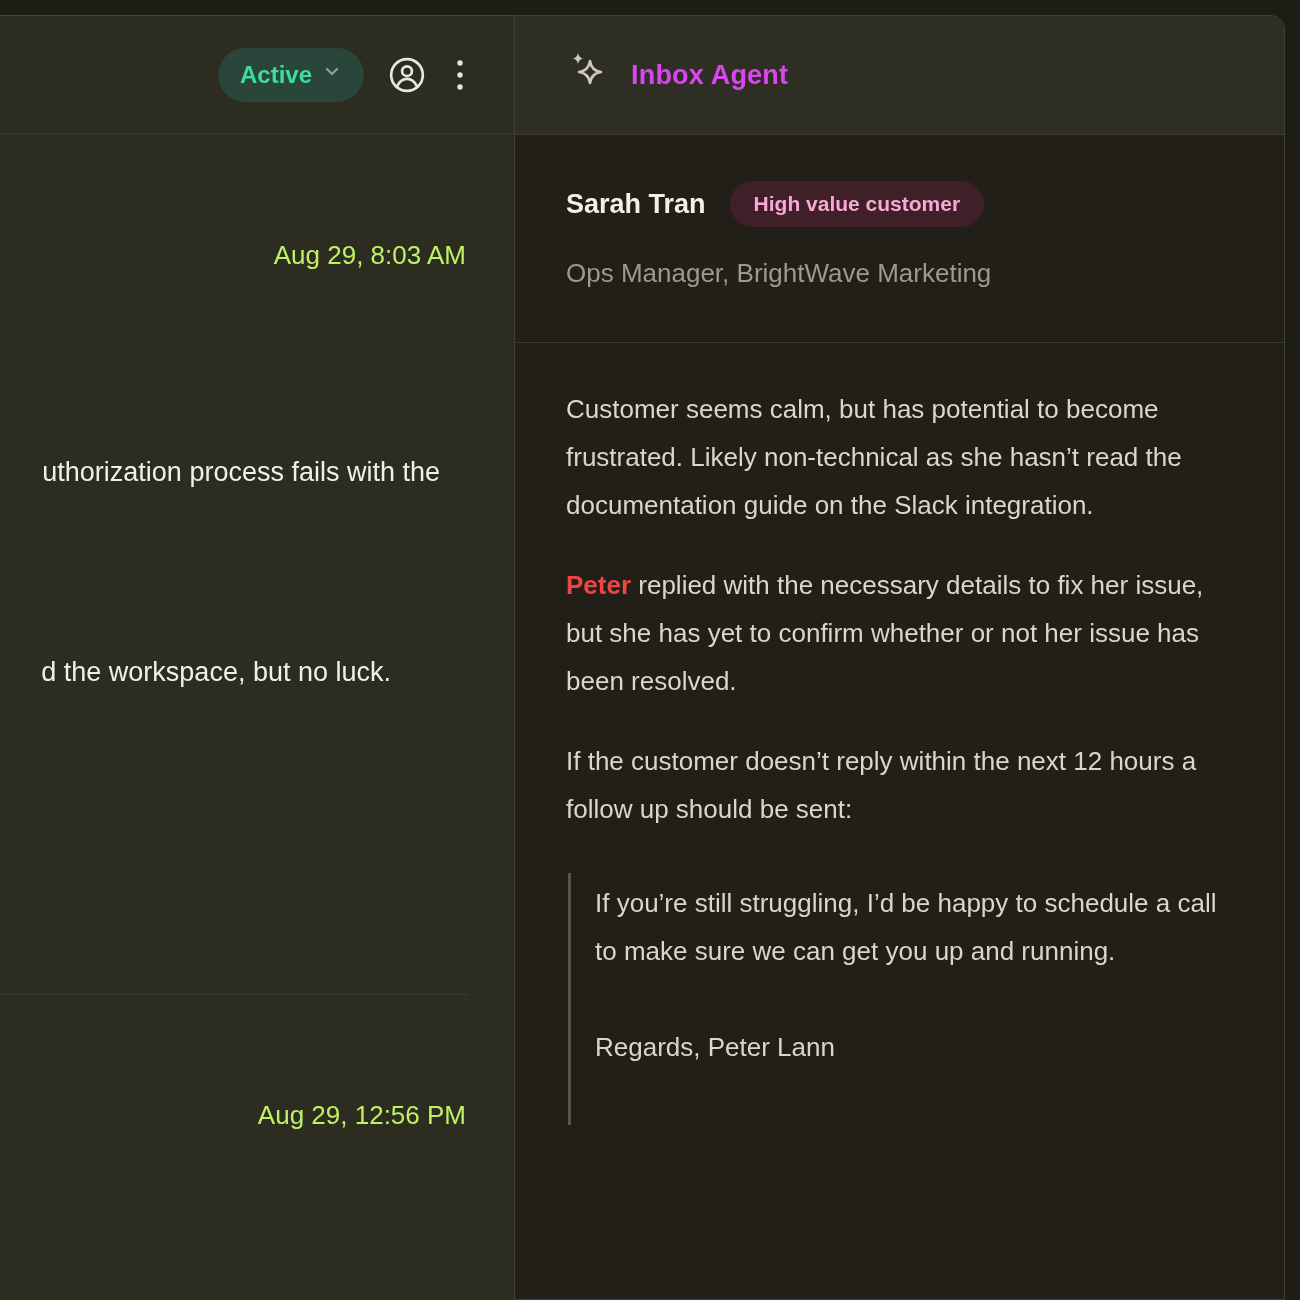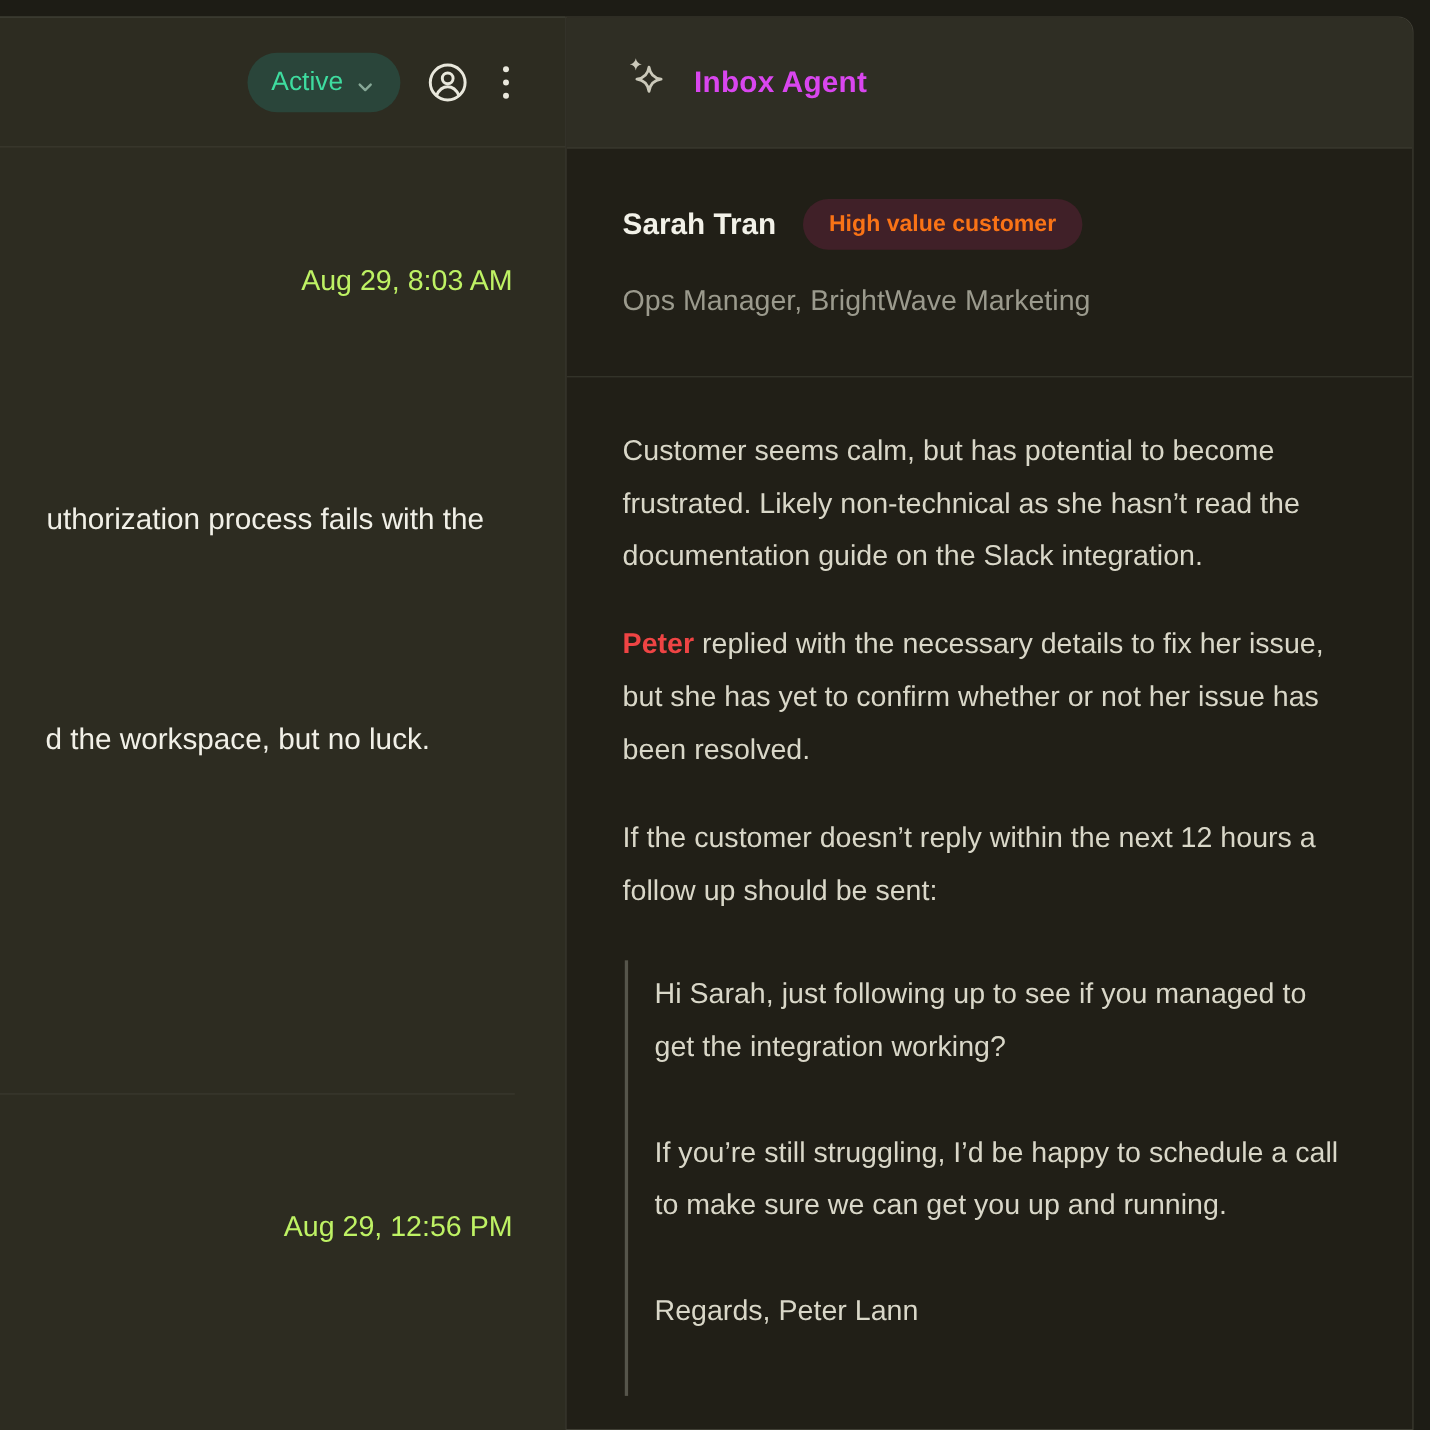--- a/index.html
+++ b/index.html
@@ -22,25 +22,25 @@
     overflow: hidden;
     box-sizing: border-box;
   }
   .left-header {
     height: 118px;
     border-bottom: 1px solid #3c3b31;
     display: flex; align-items: center; justify-content: flex-end;
     gap: 20px; padding-right: 44px; box-sizing: border-box;
   }
   .status-pill {
-    display: inline-flex; align-items: flex-end; gap: 10px;
+    display: inline-flex; align-items: flex-start; gap: 10px;
     background: #2a453a; color: #3edc9f;
     border: none; border-radius: 999px;
     padding: 13px 22px;
-    font-size: 24px; font-weight: 400;
+    font-size: 24px; font-weight: 700;
     font-family: inherit; cursor: pointer;
   }
   .icon-btn {
     background: none; border: none; padding: 4px;
     display: inline-flex; align-items: center; cursor: pointer;
   }
   .ts {
     position: absolute; right: 48px;
     color: #bef264; font-size: 26px;
   }
@@ -81,21 +81,21 @@
   .customer {
     height: 208px; box-sizing: border-box;
     padding: 46px 54px 0 51px;
     border-bottom: 1px solid #39382e;
   }
   .customer-row { display: flex; align-items: center; gap: 24px; }
   .customer-name {
     margin: 0; font-size: 27px; font-weight: 700; color: #f2f1e8;
   }
   .badge {
-    background: #402028; color: #f97316;
+    background: #402028; color: #f9a8d4;
     font-size: 21px; font-weight: 700;
     padding: 11px 24px; border-radius: 999px;
     white-space: nowrap;
   }
   .customer-role { margin-top: 31px; color: #9b9a8d; font-size: 26px; }
 
   .summary {
     padding: 42px 58px 0 51px;
     color: #d9d7c8; font-size: 26px; line-height: 48px;
   }
@@ -159,20 +159,19 @@
         <span class="badge">High value customer</span>
       </div>
       <div class="customer-role">Ops Manager, BrightWave Marketing</div>
     </div>
 
     <div class="summary">
       <p>Customer seems calm, but has potential to become frustrated. Likely non-technical as she hasn’t read the documentation guide on the Slack integration.</p>
       <p><strong>Peter</strong><span> replied with the necessary details to fix her issue, but she has yet to confirm whether or not her issue has been resolved.</span></p>
       <p>If the customer doesn’t reply within the next 12 hours a follow up should be sent:</p>
       <blockquote class="quote">
-        <p>Hi Sarah, just following up to see if you managed to get the integration working?</p>
         <p>If you’re still struggling, I’d be happy to schedule a call to make sure we can get you up and running.</p>
         <p>Regards, Peter Lann</p>
       </blockquote>
     </div>
   </section>
 
 </div>
 
 </body></html>

